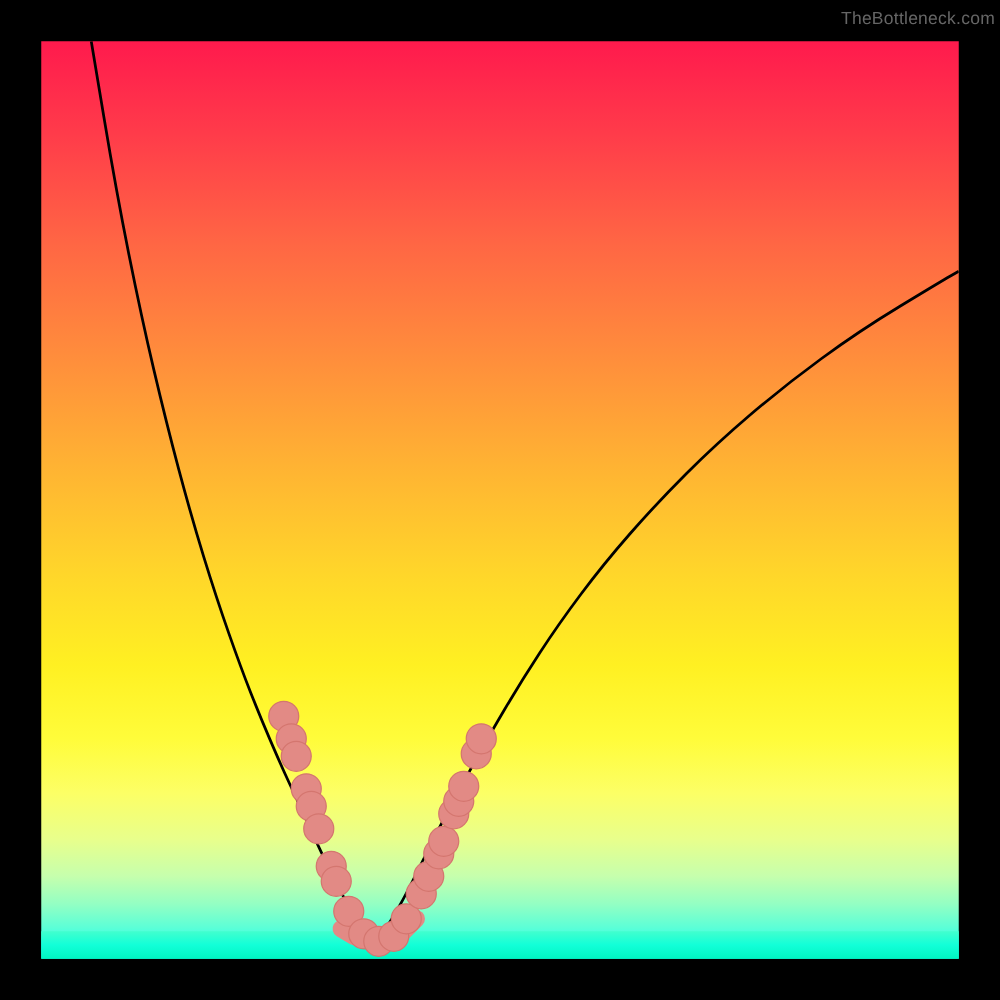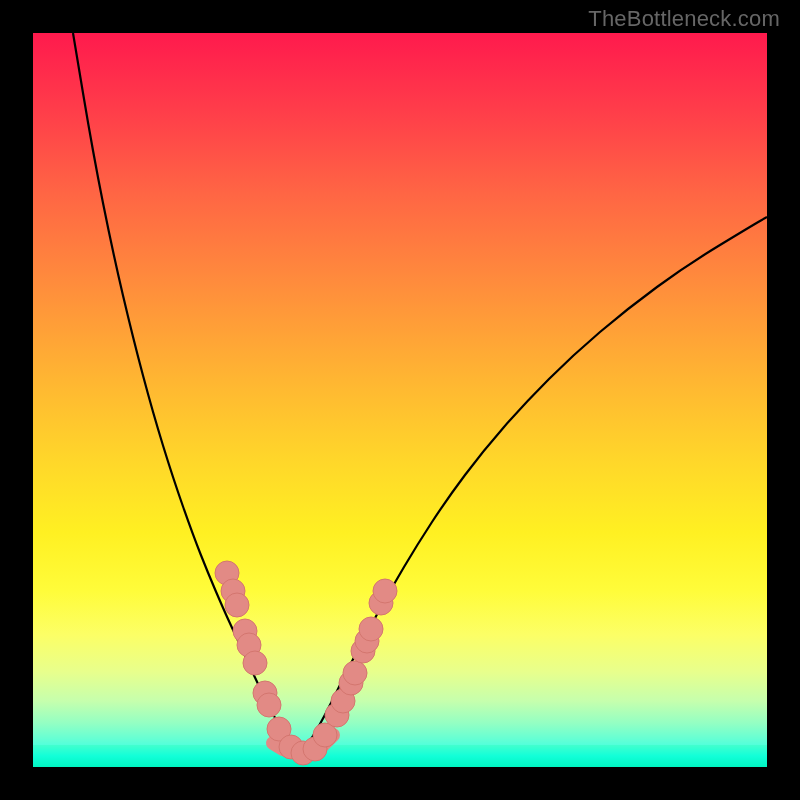--- a/index.html
+++ b/index.html
@@ -48,23 +48,23 @@
     height: 22px;
     background: linear-gradient(to bottom,
       #42ffce 0%,
       #12ffd8 50%,
       #00f5c2 100%
     );
   }
   .watermark {
     position: absolute;
     top: 6px;
-    right: 20px;
+    right: 4px;
     color: #666;
-    font-size: 22px;
+    font-size: 14px;
     font-weight: 500;
     letter-spacing: 0.2px;
   }
   svg.curves {
     position: absolute;
     top: 33px;
     left: 33px;
     width: 734px;
     height: 734px;
   }

